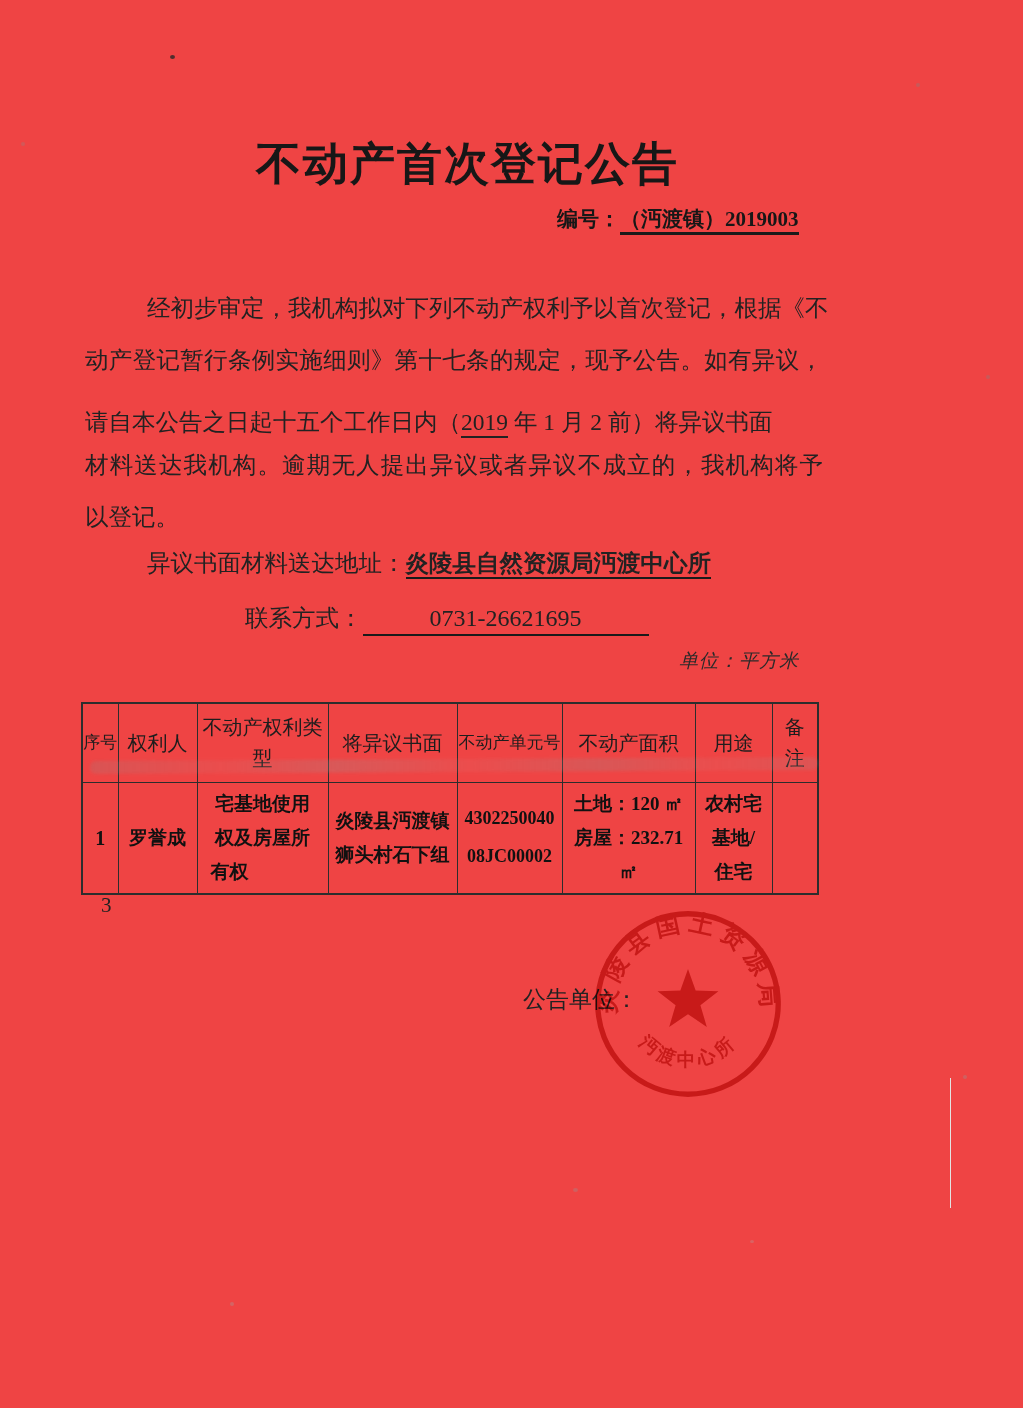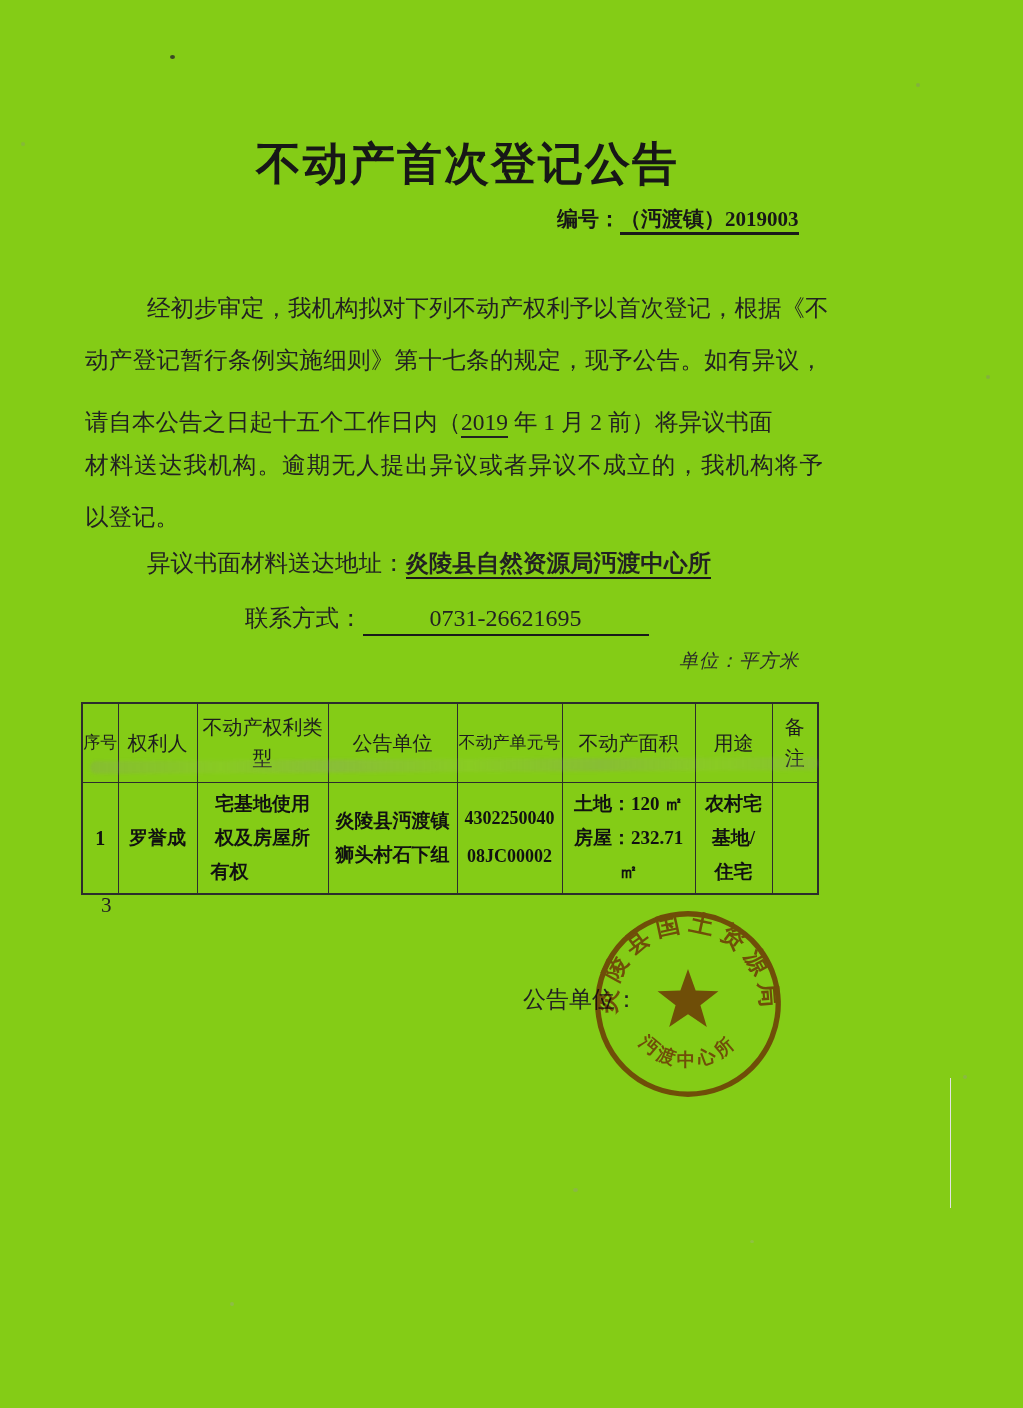--- a/index.html
+++ b/index.html
@@ -4,21 +4,21 @@
 <style>
   html,body{margin:0;padding:0;}
   body{
     font-family:"Liberation Serif","DejaVu Serif",serif;
     background:#e8e8e8;
   }
   .page{
     position:relative;
     width:1023px;height:1408px;
     margin:0 auto;
-    background:#84cc16;
+    background:#ef4444;
     color:#1f1f1f;
     overflow:hidden;
   }
   .abs{position:absolute;}
 
   
   .doc-title{
     left:256px;top:134px;
     font-family:"Liberation Sans","DejaVu Sans",sans-serif;
     font-weight:900;
@@ -208,21 +208,21 @@
       <col style="width:105px">
         <col style="width:133px">
         <col style="width:77px">
         <col style="width:46px">
     </colgroup>
     <tbody>
         <tr>
       <th class="small">序号</th>
       <th>权利人</th>
       <th>不动产权利类型</th>
-      <th>公告单位</th>
+      <th>将异议书面</th>
       <th class="small">不动产单元号</th>
       <th>不动产面积</th>
       <th>用途</th>
       <th>备注</th>
     </tr>
     <tr>
       <td class="seq">1</td>
       <td>罗誉成</td>
       <td>
         <span class="cell-line">宅基地使用</span>

